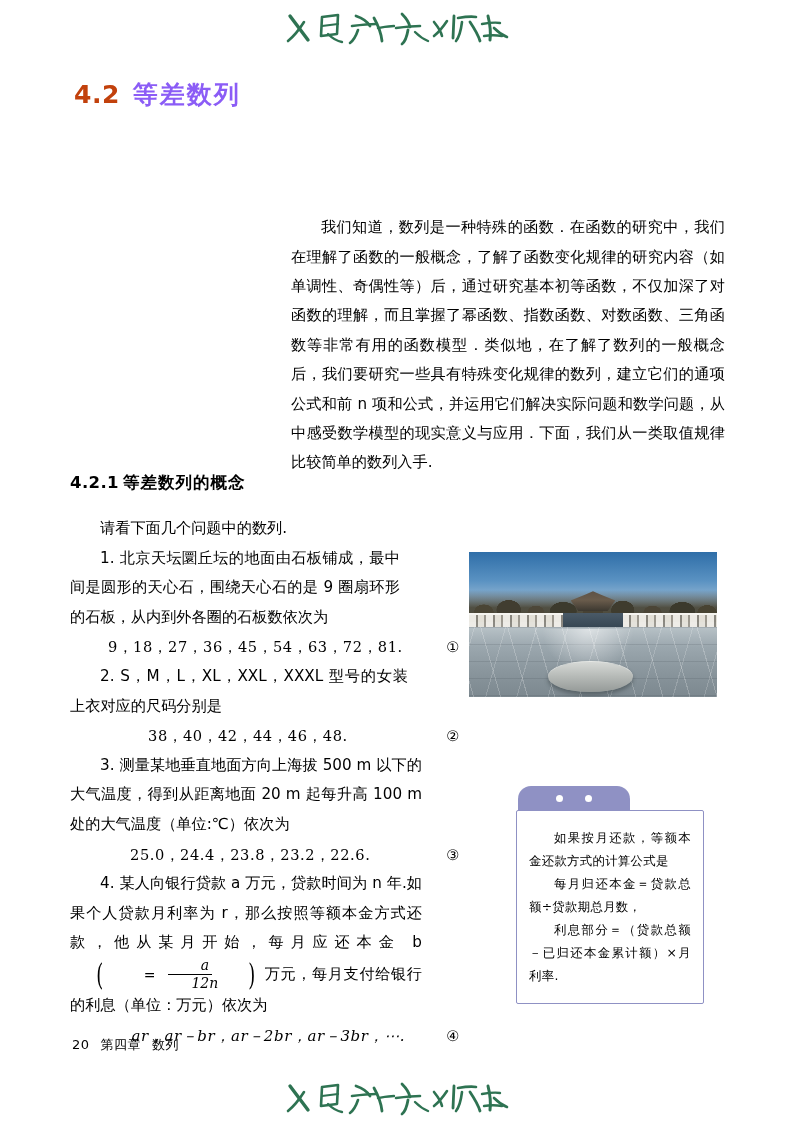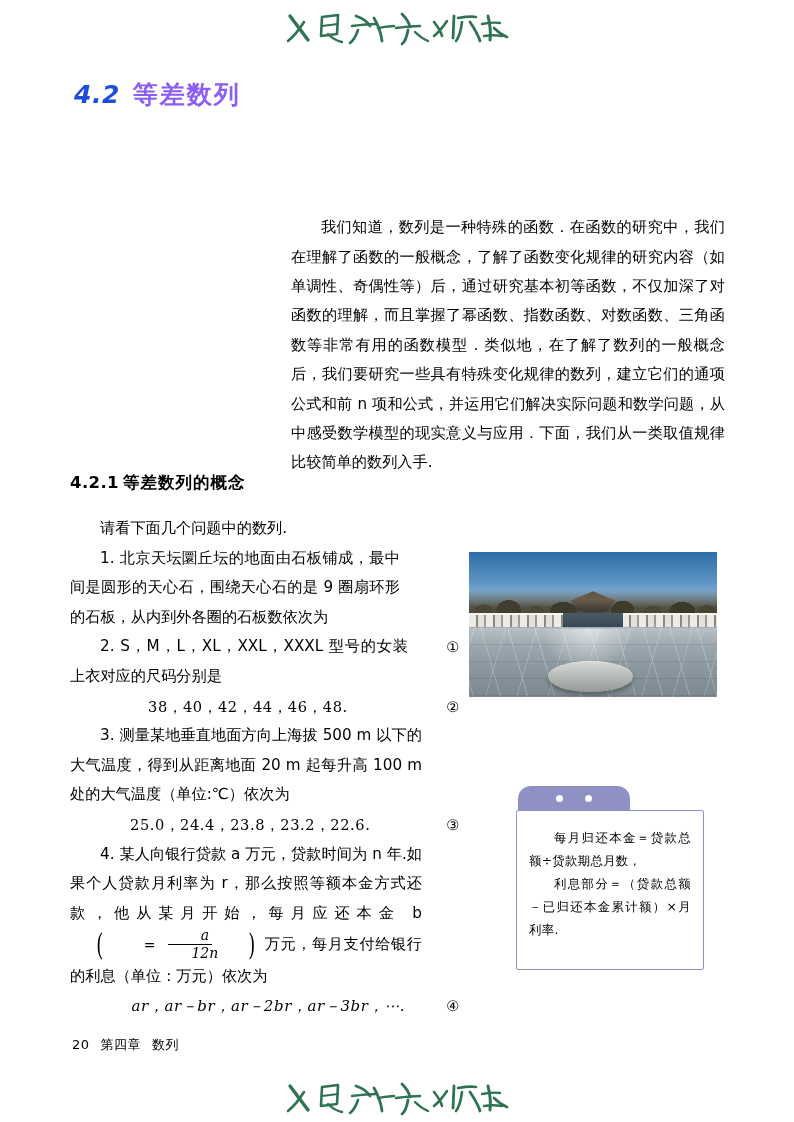--- a/index.html
+++ b/index.html
@@ -30,21 +30,21 @@
   
   .sec-title {
     position: absolute;
     left: 74px;
     top: 78px;
     font-size: 25px;
     font-weight: bold;
     letter-spacing: 0.5px;
     white-space: nowrap;
   }
-  .sec-num   { color: #1d4ed8; font-style: italic; }
+  .sec-num   { color: #c2410c; }
   .sec-name  { color: #8b5cf6; margin-left: 13px; letter-spacing: 2px; }
 
   
   .intro {
     position: absolute;
     left: 291px;
     top: 198px;
     width: 434px;
     font-size: 15.2px;
     line-height: 29.4px;
@@ -316,20 +316,21 @@
 <div class="subsec">
   <span class="s-num">4.2.1</span><span class="s-name">等差数列的概念</span>
 </div>
 
 <div class="body-col">
 
   <p class="para">请看下面几个问题中的数列.</p>
 
   <p class="para narrow">1. 北京天坛圜丘坛的地面由石板铺成，最中间是圆形的天心石，围绕天心石的是 9 圈扇环形的石板，从内到外各圈的石板数依次为</p>
   <p class="display-line ind-1">
+    <span class="seq">9，18，27，36，45，54，63，72，81.</span>
     <span class="tag">①</span>
   </p>
 
   <p class="para narrow2">2. S，M，L，XL，XXL，XXXL 型号的女装上衣对应的尺码分别是</p>
   <p class="display-line ind-2">
     <span class="seq">38，40，42，44，46，48.</span>
     <span class="tag">②</span>
   </p>
 
   <p class="para narrow3">3. 测量某地垂直地面方向上海拔 500 m 以下的大气温度，得到从距离地面 20 m 起每升高 100 m 处的大气温度（单位:℃）依次为</p>
@@ -365,20 +366,21 @@
   <div class="ph-shine"></div>
   <div class="ph-center-stone"></div>
 </div>
 
 <div class="note">
   <div class="note-tab">
     <span class="note-dot"></span>
     <span class="note-dot"></span>
   </div>
   <div class="note-body">
+    <p class="note-line">如果按月还款，等额本金还款方式的计算公式是</p>
     <p class="note-line">每月归还本金＝贷款总额÷贷款期总月数，</p>
     <p class="note-line">利息部分＝（贷款总额－已归还本金累计额）×月利率.</p>
   </div>
 </div>
 
 <div class="footer">
   <span class="pg">20</span><span class="chap">第四章</span><span>数列</span>
 </div>
 
 <div class="logo-wrap logo-bottom">

